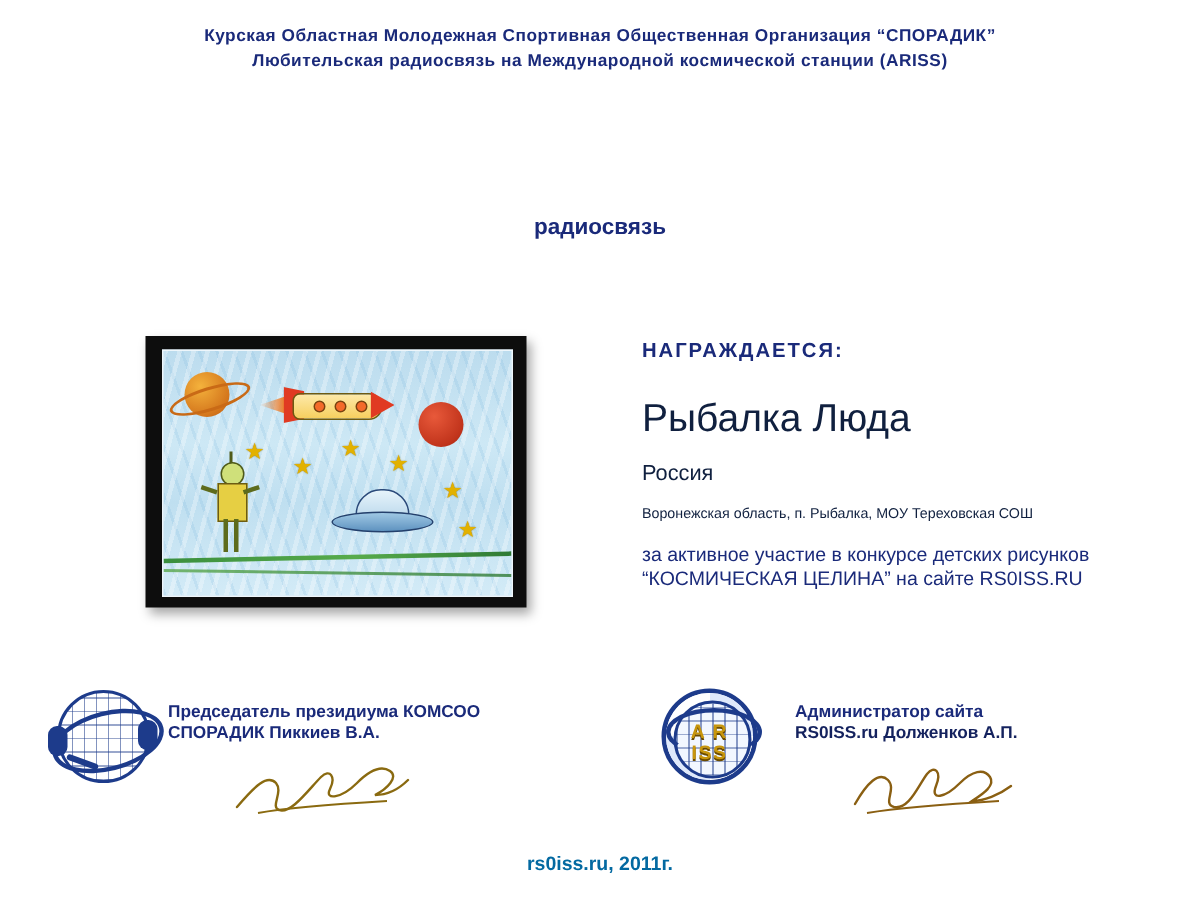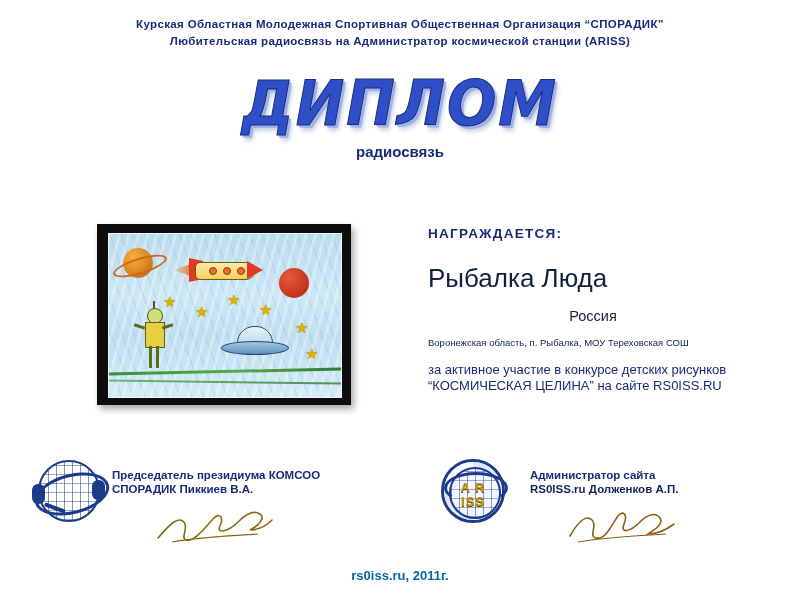--- a/index.html
+++ b/index.html
@@ -224,21 +224,20 @@
   }
   .award-name {
     margin-top: 22px;
     font-size: 26px;
     color: #10203f;
   }
   .award-country {
     margin-top: 14px;
     font-size: 14.5px;
     color: #10203f;
-    text-align: center;
   }
   .award-school {
     margin-top: 13px;
     font-size: 9.5px;
     color: #10203f;
   }
   .award-reason {
     margin-top: 14px;
     font-size: 13px;
     font-weight: normal;
@@ -348,26 +347,23 @@
     color: #0369a1;
   }
 </style>
 </head>
 <body>
 
 <div class="certificate">
 
   <div class="org-header">
     <div class="org-line">Курская Областная Молодежная Спортивная Общественная Организация “СПОРАДИК”</div>
-    <div class="org-line">Любительская радиосвязь на Администратор космической станции (ARISS)</div>
+    <div class="org-line">Любительская радиосвязь на Международной космической станции (ARISS)</div>
   </div>
 
-  <div class="diploma-wrap">
-    <span class="diploma">ДИПЛОМ</span>
-  </div>
   <div class="subtitle">радиосвязь</div>
 
   <div class="picture-frame">
     <div class="picture-inner">
       <div class="sky"></div>
 
       <div class="planet-saturn">
         <div class="ring"></div>
       </div>
       <div class="planet-red"></div>

